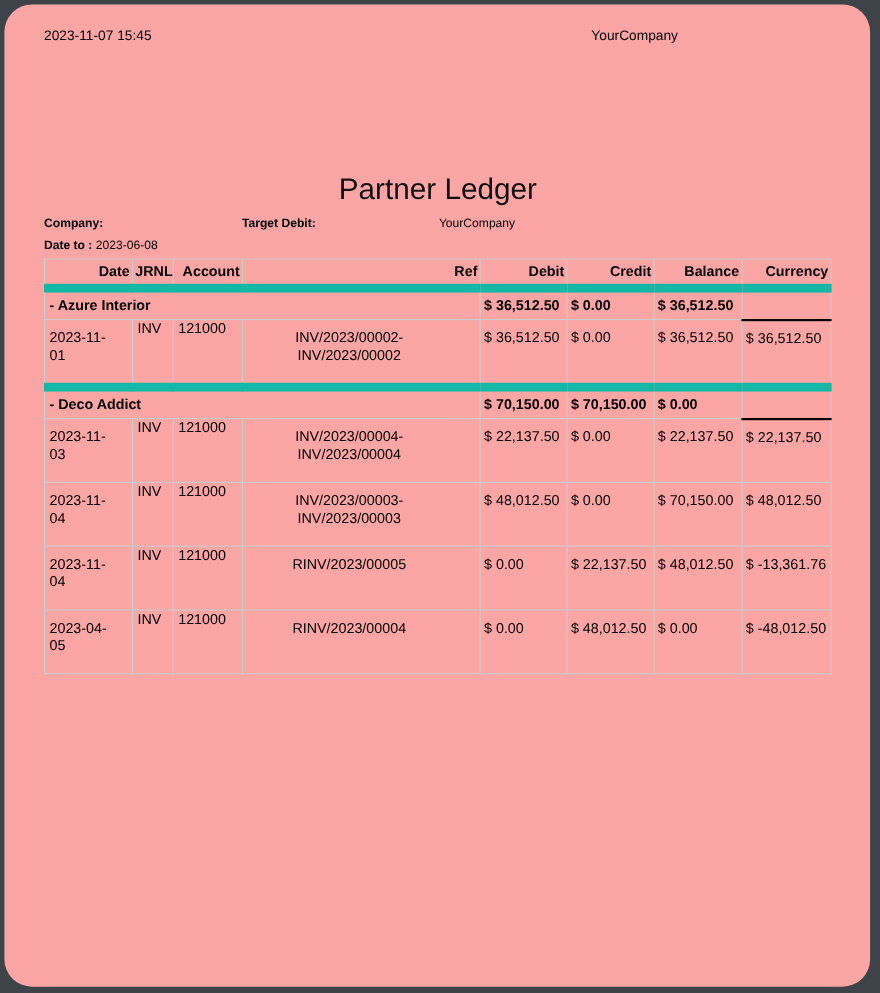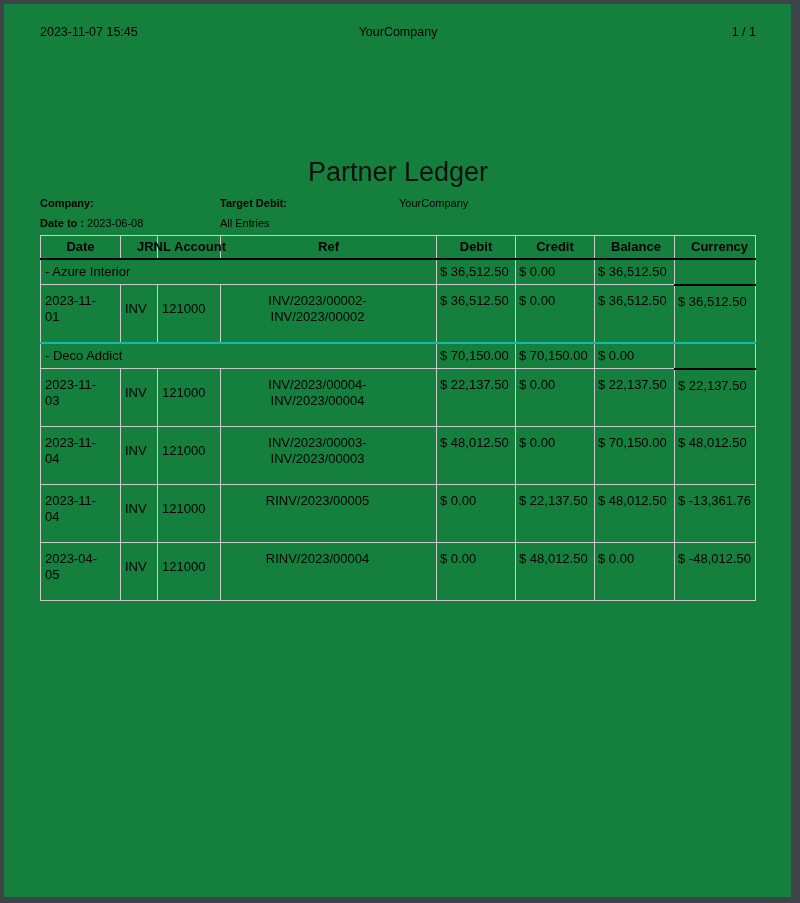--- a/index.html
+++ b/index.html
@@ -4,22 +4,22 @@
 <style>
   html,body { margin:0; padding:0; }
   body {
     width:800px; height:903px; position:relative; overflow:hidden;
     background:#3e4349;
     font-family:"Liberation Sans", sans-serif;
     -webkit-font-smoothing:antialiased;
   }
   .page {
     position:absolute; left:4px; top:4px; width:787px; height:893px;
-    background:#15803d; box-sizing:border-box;
-    padding:0 35px 0 36px; color:#000;
+    background:#fca5a5; box-sizing:border-box;
+    padding:0 35px 0 36px; color:#000;border-radius:25px;
   }
   
   .pdf-header {
     display:flex; align-items:baseline;
     padding-top:21px; font-size:12.5px; line-height:15px; color:#000;
   }
   .pdf-header .h-left  { flex:1; text-align:left; }
   .pdf-header .h-mid   { flex:1; text-align:center; }
   .pdf-header .h-right { flex:1; text-align:right; }
 
@@ -33,62 +33,60 @@
     margin-top:7px; font-size:11px; line-height:19.5px; color:#000;
   }
   .filters .lbl { font-weight:700; }
 
   table.ledger {
     border-collapse:collapse; table-layout:fixed; width:715px;
     margin-top:2px; font-size:13px; color:#000;
   }
   .ledger th {
     border:1px solid #ccc; border-bottom:2px solid #000;
-    font-weight:700; text-align:center; padding:3px 16px; line-height:16px;
+    font-weight:700; text-align:right; padding:3px 2px; line-height:16px;
   }
   .ledger td {
     border:1px solid #ccc; vertical-align:top;
-    padding:16px 4px; line-height:16px; text-align:left;
+    padding:0 4px; line-height:16px; text-align:left;
   }
   .ledger td.c-date { padding:8px 18px 17px 4px; }
   .ledger td.c-ref  { padding:8px 26px 8px 4px;text-align:center; }
   .ledger td.c-amt  { padding:8px 2px 8px 3px; white-space:nowrap; }
   .ledger tr.group td {
-    border-top:2px solid #14b8a6; font-weight:400;
+    border-top:8px solid #14b8a6; font-weight:700;
     padding:4px; vertical-align:middle;
   }
   .ledger tr.group td.c-amt { padding:4px 2px 4px 3px; }
   .ledger tr.group td.c-cur-blank { border-bottom:2px solid #000; }
 </style>
 </head>
 <body>
 
 <div class="page">
 
   <div class="pdf-header">
     <span class="h-left">2023-11-07 15:45</span>
     <span class="h-mid">YourCompany</span>
-    <span class="h-right">1  /  1</span>
   </div>
 
   <h1 class="report-title">Partner Ledger</h1>
 
   <div class="filters">
     <div>
       <span class="lbl">Company:</span>
     </div>
     <div>
       <span class="lbl">Target Debit:</span>
     </div>
     <div>YourCompany</div>
     <div>
       <span class="lbl">Date to :</span>
       <span>2023-06-08</span>
     </div>
-    <div>All Entries</div>
   </div>
 
   <table class="ledger">
     <colgroup>
       <col style="width:80px">
         <col style="width:37px">
         <col style="width:63px">
         <col style="width:216px">
       <col style="width:79px">
         <col style="width:79px">

